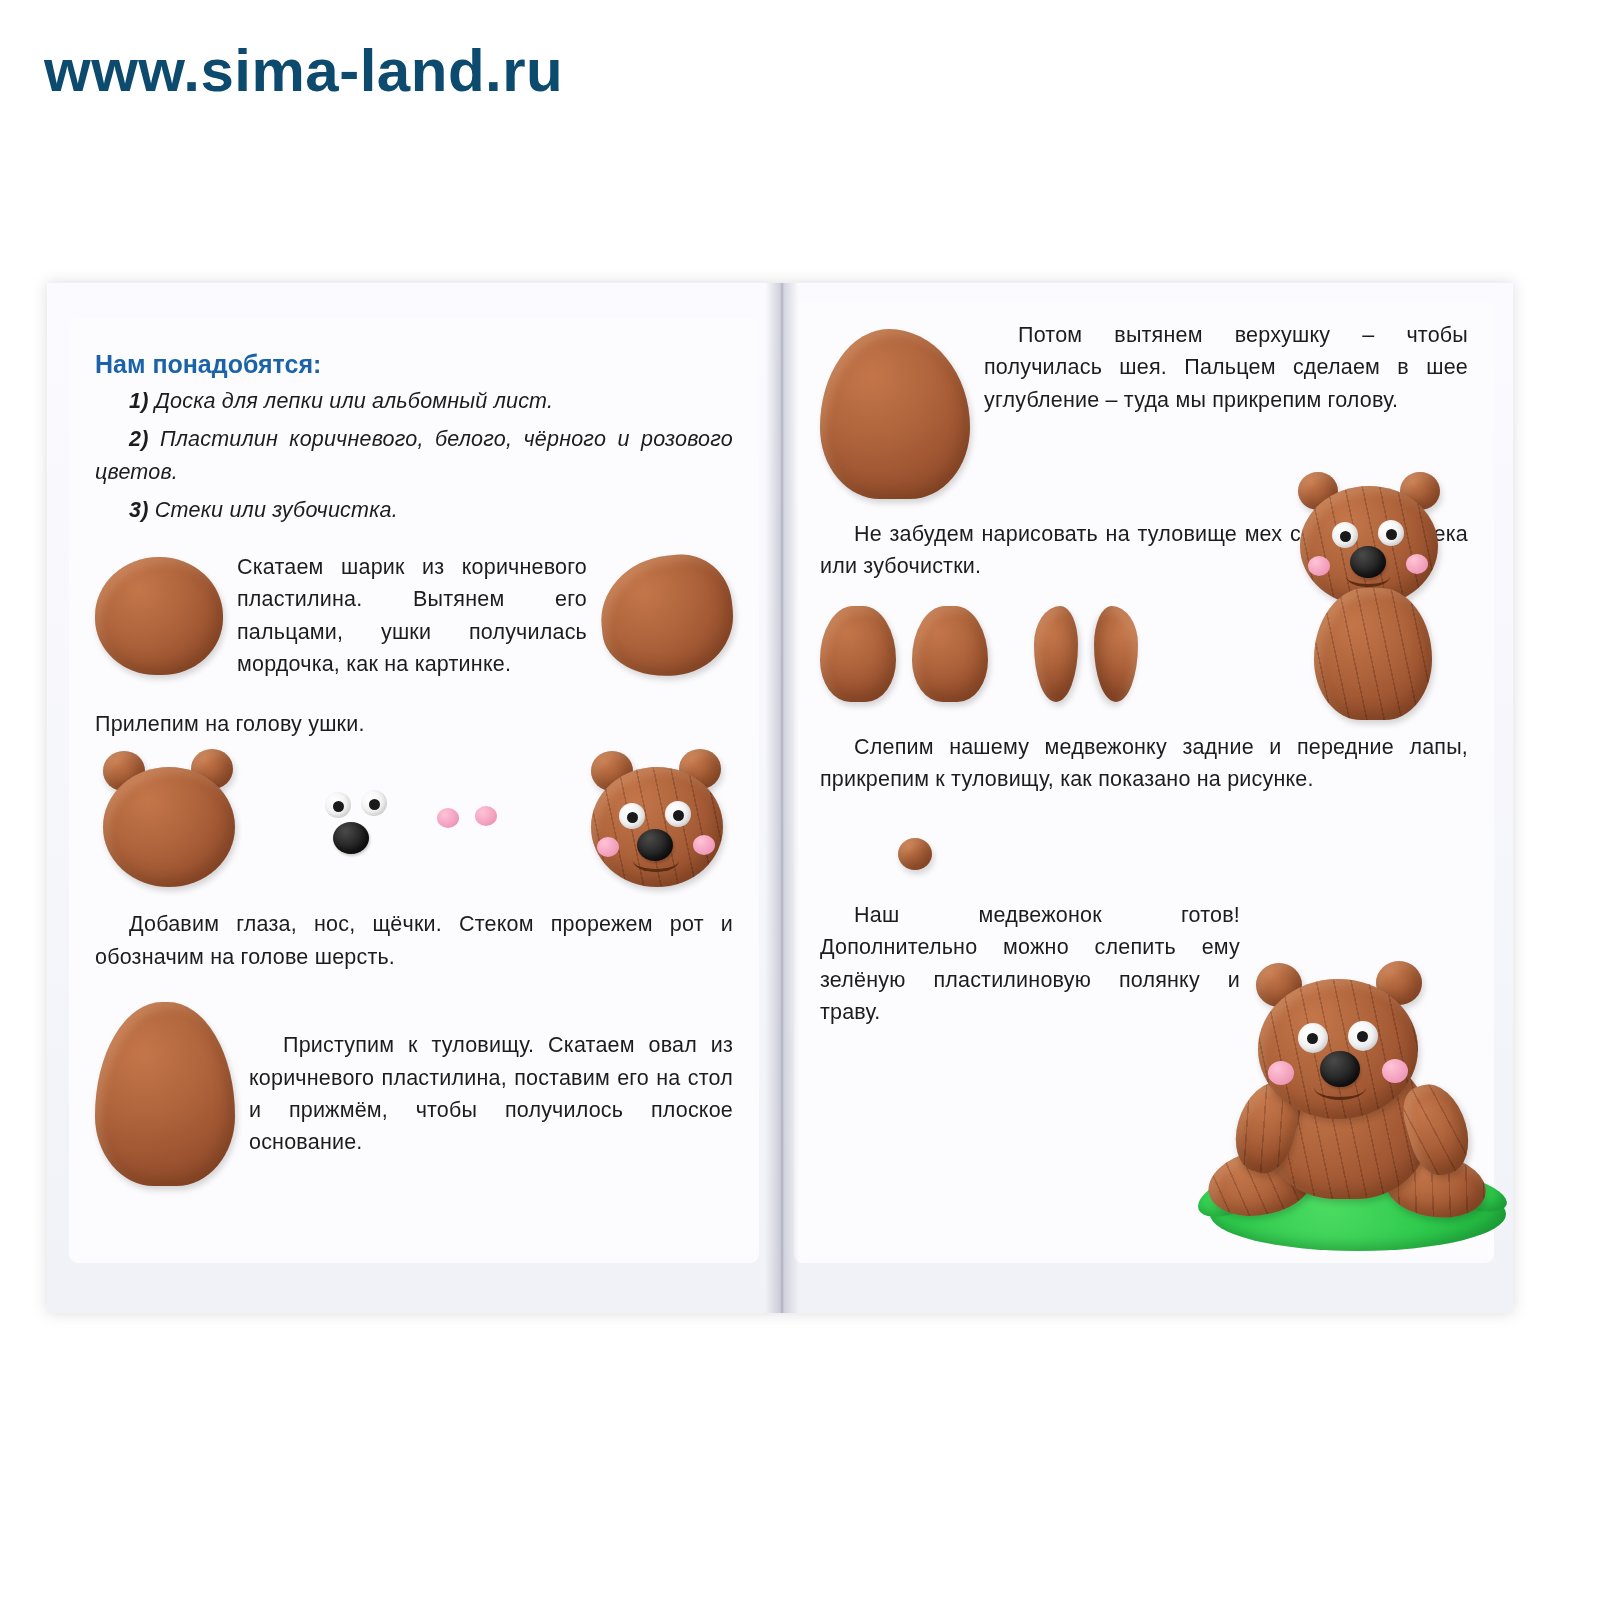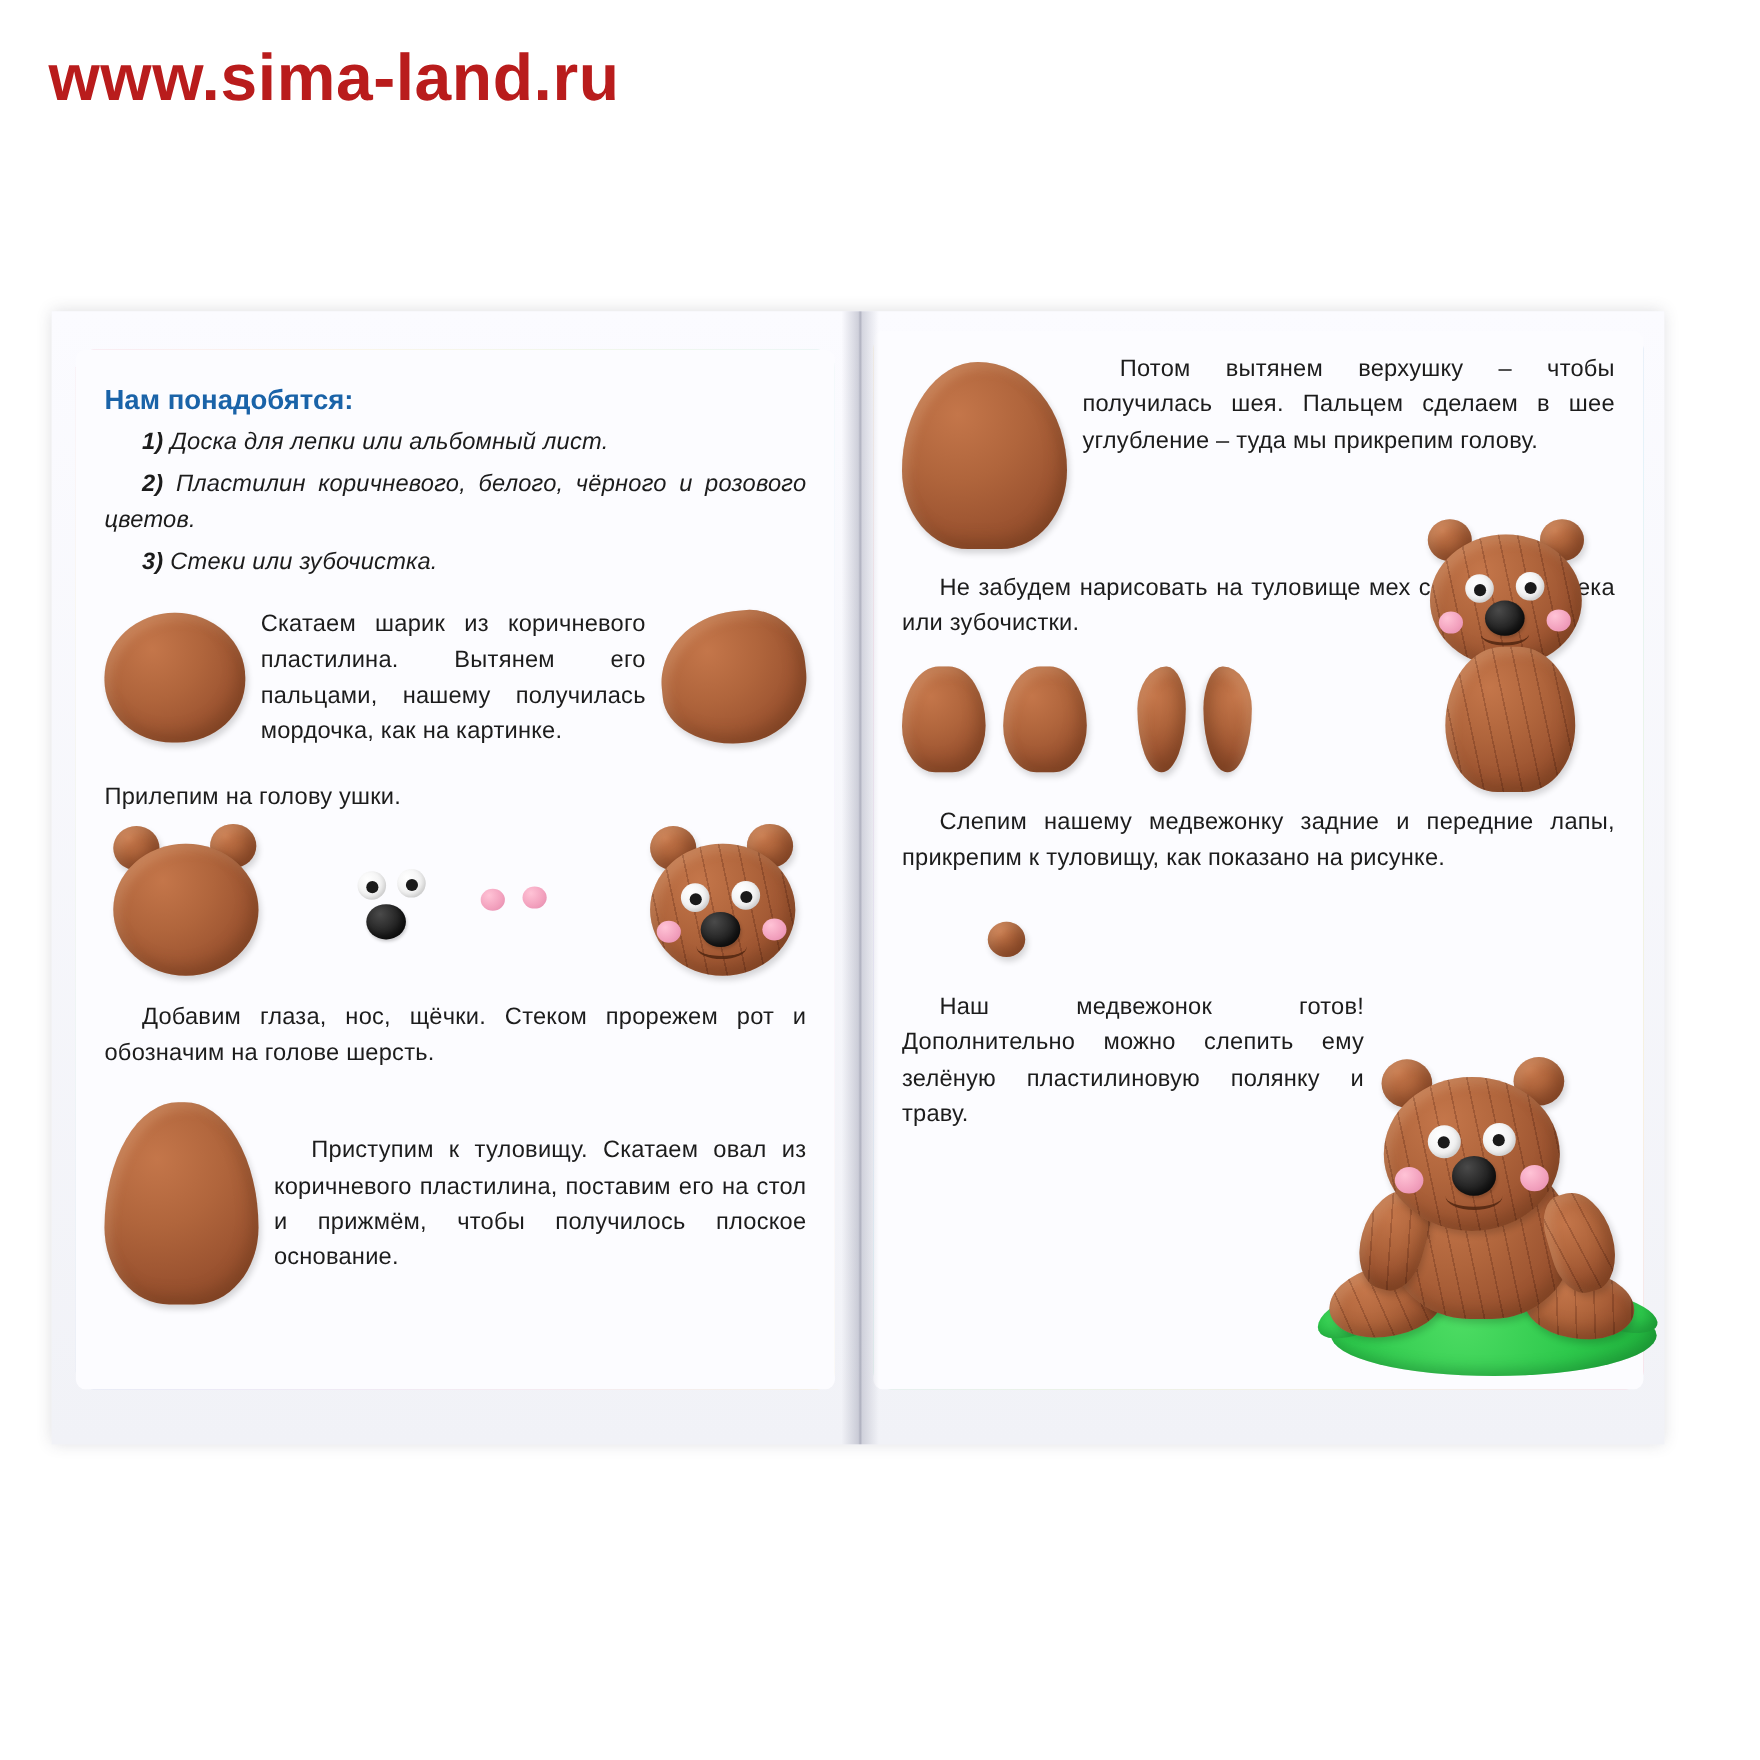--- a/index.html
+++ b/index.html
@@ -15,21 +15,21 @@
     overflow: hidden;
   }
 
   
   .watermark {
     position: absolute;
     left: 44px;
     top: 36px;
     font-size: 60px;
     font-weight: 700;
-    color: #b91c1c;
+    color: #0c4a6e;
     letter-spacing: 0.5px;
     font-family: "Liberation Sans", sans-serif;
   }
 
   
   .book {
     position: absolute;
     left: 47px;
     top: 283px;
     width: 1466px;
@@ -264,21 +264,21 @@
             </p>
           </div>
 
           <div class="spacer-sm"></div>
 
           <div class="row">
             <div class="fig">
               <div class="clay ball-head"></div>
             </div>
             <div class="text">
-              <p class="txt">Скатаем шарик из коричневого пластилина. Вытянем его пальцами, нашему получилась мордочка, как на картинке.</p>
+              <p class="txt">Скатаем шарик из коричневого пластилина. Вытянем его пальцами, ушки получилась мордочка, как на картинке.</p>
             </div>
             <div class="fig">
               <div class="clay snout-blob"></div>
             </div>
           </div>
 
           <div class="spacer-sm"></div>
 
           <p class="txt">Прилепим на голову ушки.</p>
 

